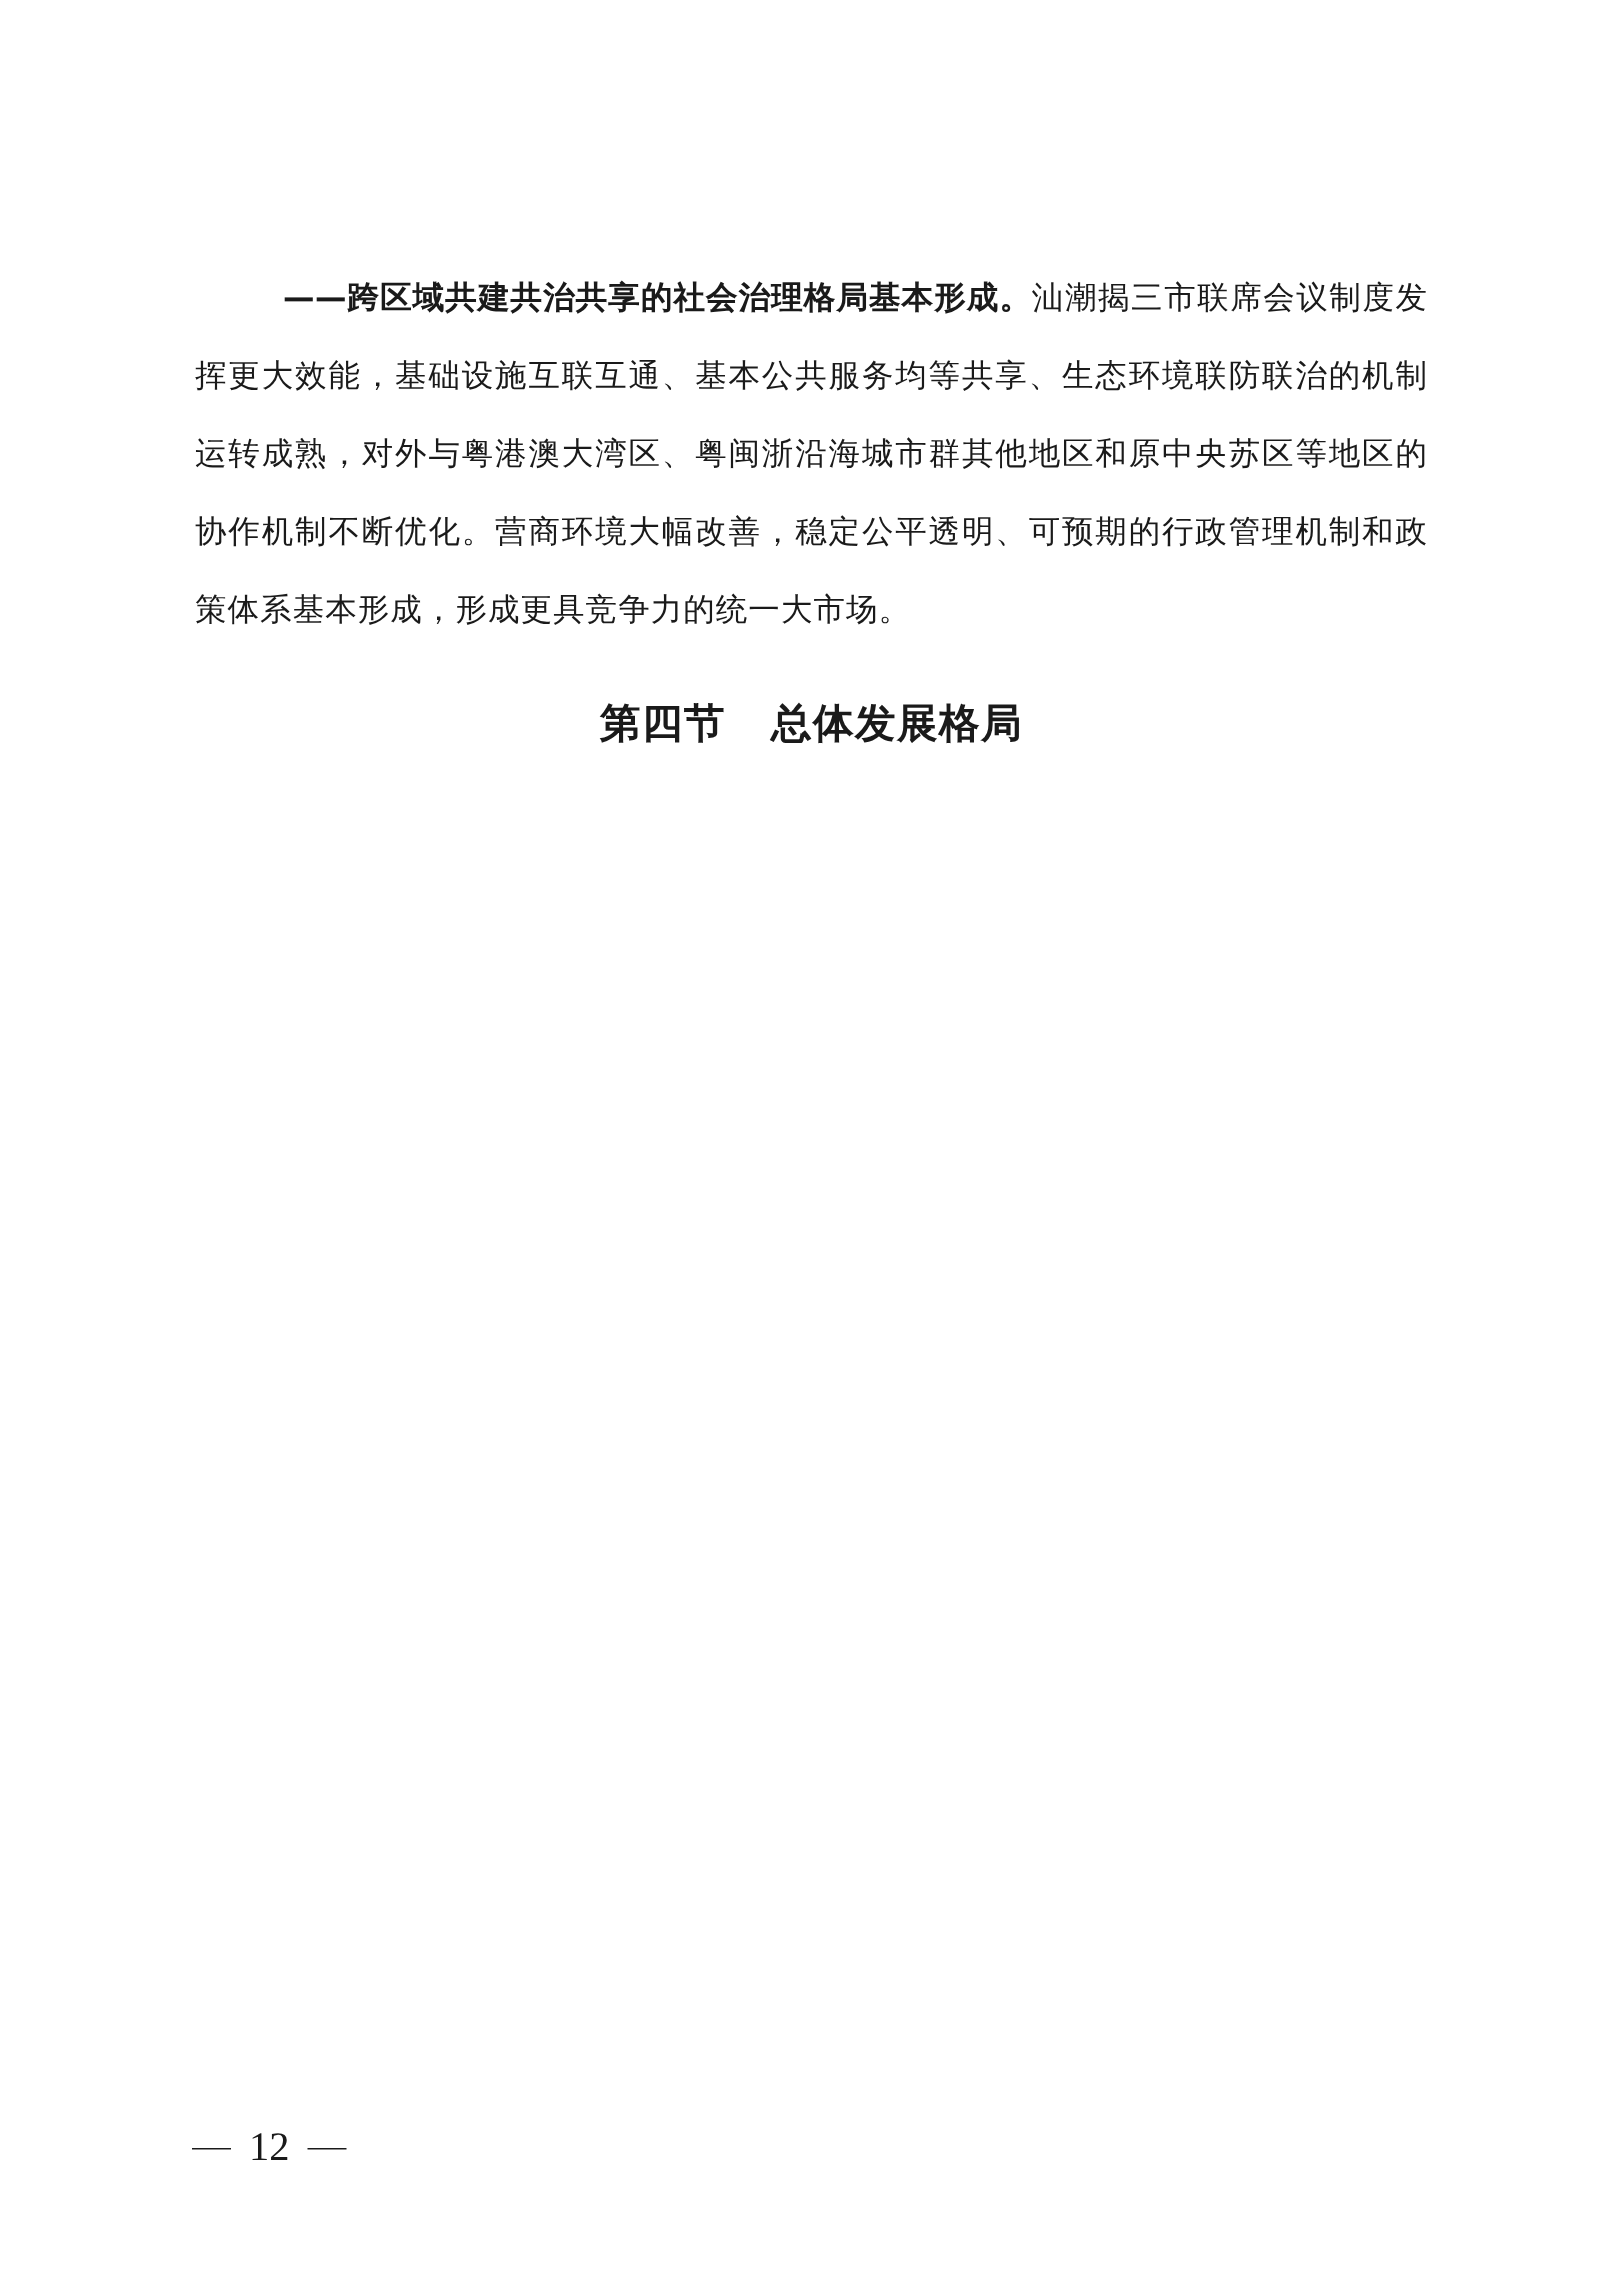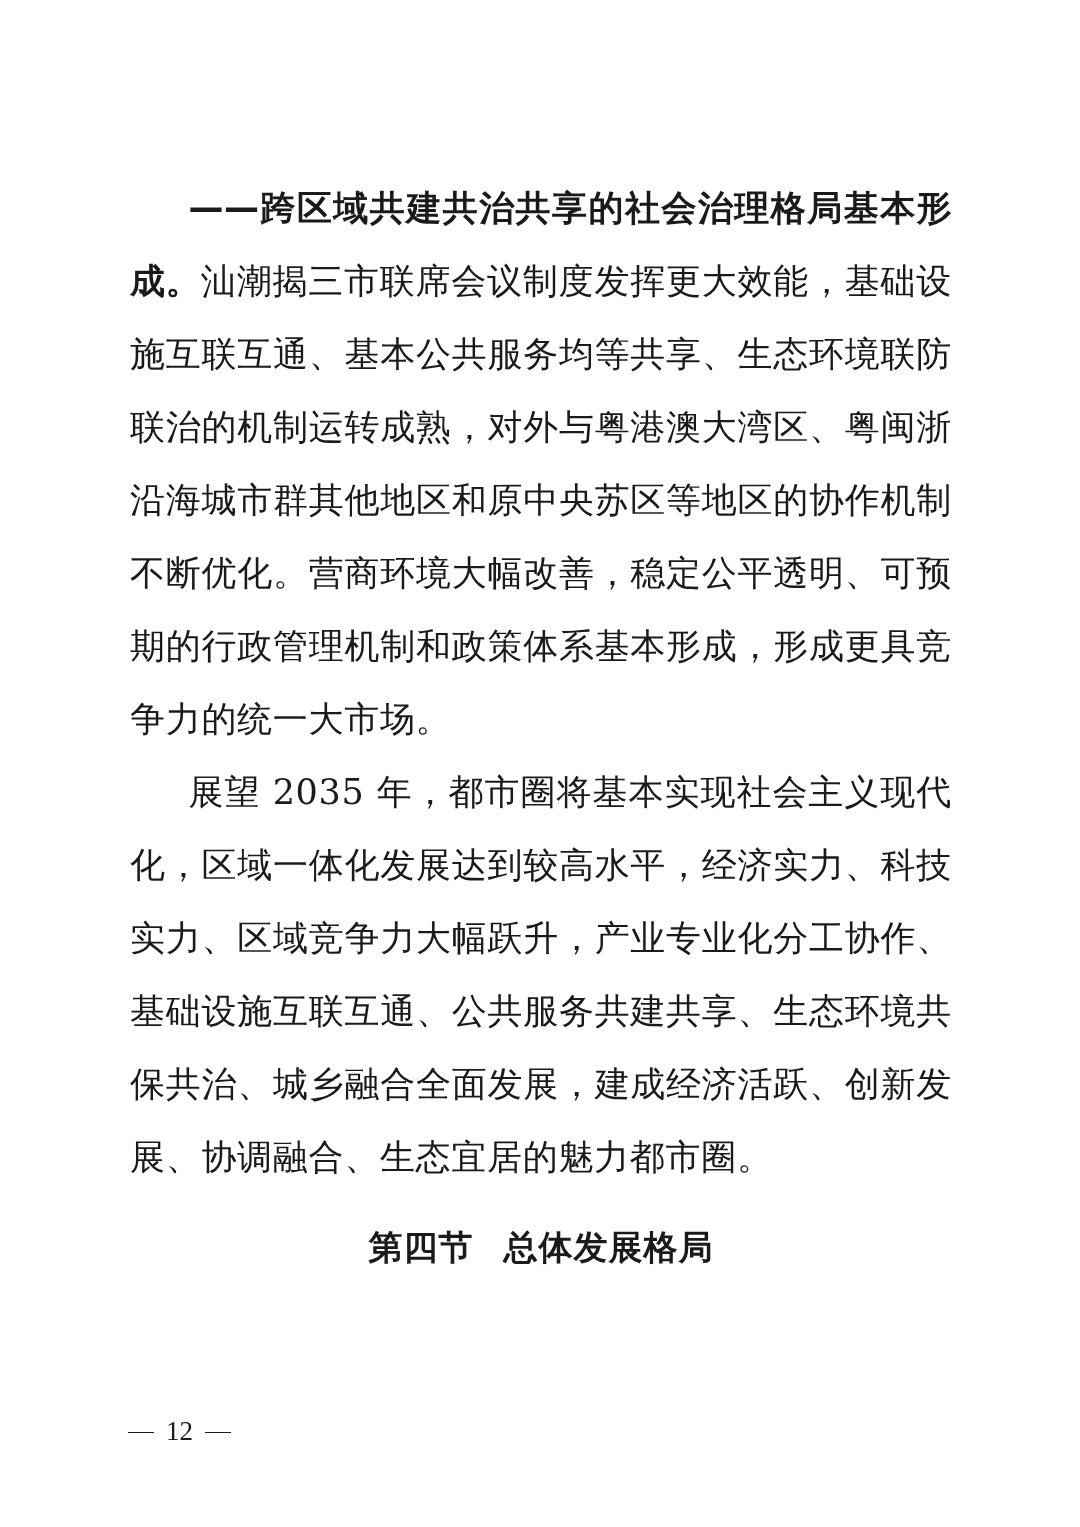--- a/index.html
+++ b/index.html
@@ -16,39 +16,39 @@
     color: #1a1a1a;
   }
   .page {
     position: absolute;
     left: 130px;
     top: 172px;
     width: 822px;
   }
   .para {
     margin: 0;
-    font-size: 35px;
-    line-height: 73px;
+    font-size: 21px;
+    line-height: 52px;
     text-align: justify;
     text-align-last: left;
     letter-spacing: 0.7px;
     text-indent: 58.6px;
     word-break: break-all;
   }
   .para .lead {
     font-family: "DejaVu Sans", "Liberation Sans", sans-serif;
     font-weight: bold;
     letter-spacing: 0.4px;
   }
   .section-title {
     margin: 26px 0 26px 0;
     text-align: center;
-    font-family: Liberation Sans, sans-serif;
+    font-family: Liberation Mono, monospace;
     font-weight: bold;
-    font-size: 34px;
+    font-size: 27px;
     line-height: 54px;
     letter-spacing: 1px;
   }
   .section-title .gap {
     display: inline-block;
     width: 30px;
   }
   .footer {
     position: absolute;
     left: 128px;
@@ -72,21 +72,20 @@
   }
 </style>
 </head>
 <body>
 
 <div class="page">
 
   <p class="para"><span class="lead">——跨区域共建共治共享的社会治理格局基本形成。</span><span>汕潮揭三市联席会议制度发挥更大效能，基础设施互联互通、基本公共服务均等共享、生态环境联防联治的机制运转成熟，对外与粤港澳大湾区、粤闽浙沿海城市群其他地区和原中央苏区等地区的协作机制不断优化。营商环境大幅改善，稳定公平透明、可预期的行政管理机制和政策体系基本形成，形成更具竞争力的统一大市场。</span></p>
 
 
-  <p class="para"><span>展望 2035 年，都市圈将基本实现社会主义现代化，区域一体化发展达到较高水平，经济实力、科技实力、区域竞争力大幅跃升，产业专业化分工协作、基础设施互联互通、公共服务共建共享、生态环境共保共治、城乡融合全面发展，建成经济活跃、创新发展、协调融合、生态宜居的魅力都市圈。</span></p>
 
   <div class="section-title"><span>第四节</span><span class="gap"></span><span>总体发展格局</span></div>
 
 
 </div>
 
 <div class="footer">
   <span class="dash"></span><span class="num">12</span><span class="dash"></span>
 </div>
 

